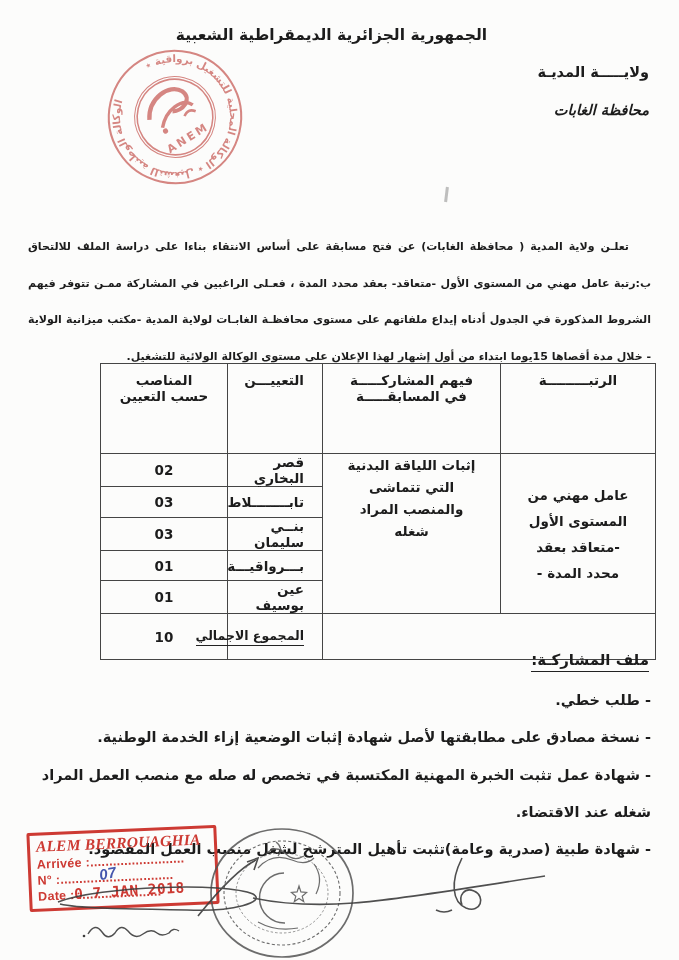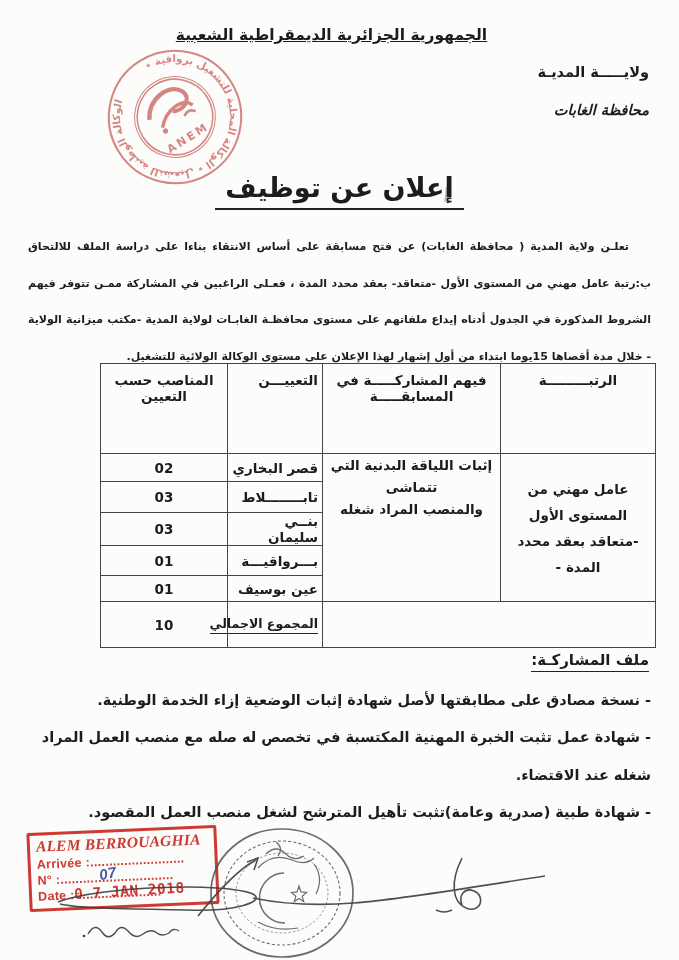--- a/index.html
+++ b/index.html
@@ -1,38 +1,38 @@
 <!DOCTYPE html>
 <html lang="ar"><head>
 <meta charset="utf-8">
 <style>
   html,body{margin:0;padding:0;background:#e8e8e8;}
   .page{position:relative;width:679px;height:960px;margin:0 auto;background:#fcfcfb;overflow:hidden;
         font-family:"DejaVu Sans",sans-serif;color:#1c1c1c;}
   .abs{position:absolute;}
   
-  .republic-title{top:26px;left:0;right:16px;text-align:center;font-size:15.5px;font-weight:700;text-decoration:underline;}
+  .republic-title{top:26px;left:0;right:16px;text-align:center;font-size:15.5px;font-weight:700;}
   .wilaya-line{right:30px;text-align:right;font-size:14.5px;font-weight:700;}
   .w1{top:64px;} .w2{top:102px;font-style:italic;}
   
   .anem{left:90px;top:44px;transform:rotate(-32deg);opacity:.82;}
   .anem svg{display:block;}
   
   .ink-mark{left:445px;top:187px;width:3px;height:15px;background:#8a8a8a;transform:rotate(7deg);opacity:.55;}
   
   .main-title{top:172px;left:0;right:0;text-align:center;}
   .main-title span{display:inline-block;font-size:27px;font-weight:700;padding:0 10px 5px;
                    border-bottom:2px solid #222;}
   
   .intro{top:229px;right:28px;left:28px;direction:rtl;text-align:justify;font-size:11px;
          font-weight:700;line-height:36.5px;text-indent:22px;}
   
   table.jobs{position:absolute;left:100px;top:363px;width:555px;border-collapse:collapse;
              direction:rtl;table-layout:fixed;font-size:13.5px;font-weight:700;}
-  table.jobs th,table.jobs td{border:1.3px solid #454545;padding:0 4px;}
+  table.jobs th,table.jobs td{border:1.3px solid #454545;padding:0 18px;}
   table.jobs th{vertical-align:top;padding-top:8px;font-size:13.5px;}
   th.h-assign{text-align:right;padding-right:6px;}
   td.rank-cell{text-align:center;vertical-align:middle;line-height:26px;padding-bottom:28px;}
   td.cond-cell{text-align:center;vertical-align:top;padding-top:28px;line-height:22px;}
   td.assign{text-align:right;padding-right:5px;}
   td.num{text-align:center;}
   td.ghost{border:none;background:transparent;}
   .total-label{display:inline-block;border-bottom:1.5px solid #222;padding-bottom:2px;font-size:12.5px;white-space:nowrap;}
   
   .file-heading{top:651px;right:30px;direction:rtl;font-size:15px;font-weight:700;}
@@ -77,23 +77,20 @@
       </defs>
       <text font-size="12" font-weight="700" fill="#cd6d68" letter-spacing="1">
         <textPath href="#anemRing" startOffset="2">الوكالة الوطنية للتشغيل ٭ الوكالة المحلية للتشغيل برواقية ٭</textPath>
       </text>
       <text x="85" y="118" text-anchor="middle" font-size="13" font-weight="700" letter-spacing="3" fill="#cd6d68">ANEM</text>
     </svg>
   </div>
 
   <div class="abs ink-mark"></div>
 
-  <div class="abs main-title">
-    <span>إعلان عن توظيف</span>
-  </div>
 
   <div class="abs intro">تعلـن ولاية المدية ( محافظة الغابات) عن فتح مسابقة على أساس الانتقاء بناءا على دراسة الملف للالتحاق ب:رتبة عامل مهني من المستوى الأول -متعاقد- بعقد محدد المدة ، فعـلى الراغبين في المشاركة ممـن تتوفر فيهم الشروط المذكورة في الجدول أدناه إيداع ملفاتهم على مستوى محافظـة الغابـات لولاية المدية -مكتب ميزانية الولاية - خلال مدة أقصاها 15يوما ابتداء من أول إشهار لهذا الإعلان على مستوى الوكالة الولائية للتشغيل.</div>
 
   <table class="jobs">
     <colgroup>
       <col style="width:155px">
         <col style="width:178px">
         <col style="width:95px">
         <col style="width:127px">
     </colgroup>
@@ -139,20 +136,21 @@
       </td>
       <td class="num">10</td>
     </tr>
   </tbody>
     </table>
 
   <div class="abs file-heading">
     <span>ملف المشاركـة:</span>
   </div>
   <div class="abs file-items">
+    <div>- طلب خطي.</div>
     <div>- نسخة مصادق على مطابقتها لأصل شهادة إثبات الوضعية إزاء الخدمة الوطنية.</div>
     <div>- شهادة عمل تثبت الخبرة المهنية المكتسبة في تخصص له صله مع منصب العمل المراد شغله عند الاقتضاء.</div>
     <div>- شهادة طبية (صدرية وعامة)تثبت تأهيل المترشح لشغل منصب العمل المقصود.</div>
   </div>
 
   <div class="abs alem-stamp">
     <div class="alem-name">ALEM BERROUAGHIA</div>
     <div class="alem-line">Arrivée :.........................</div>
     <div class="alem-line">
       <span>N° :..............................</span>

